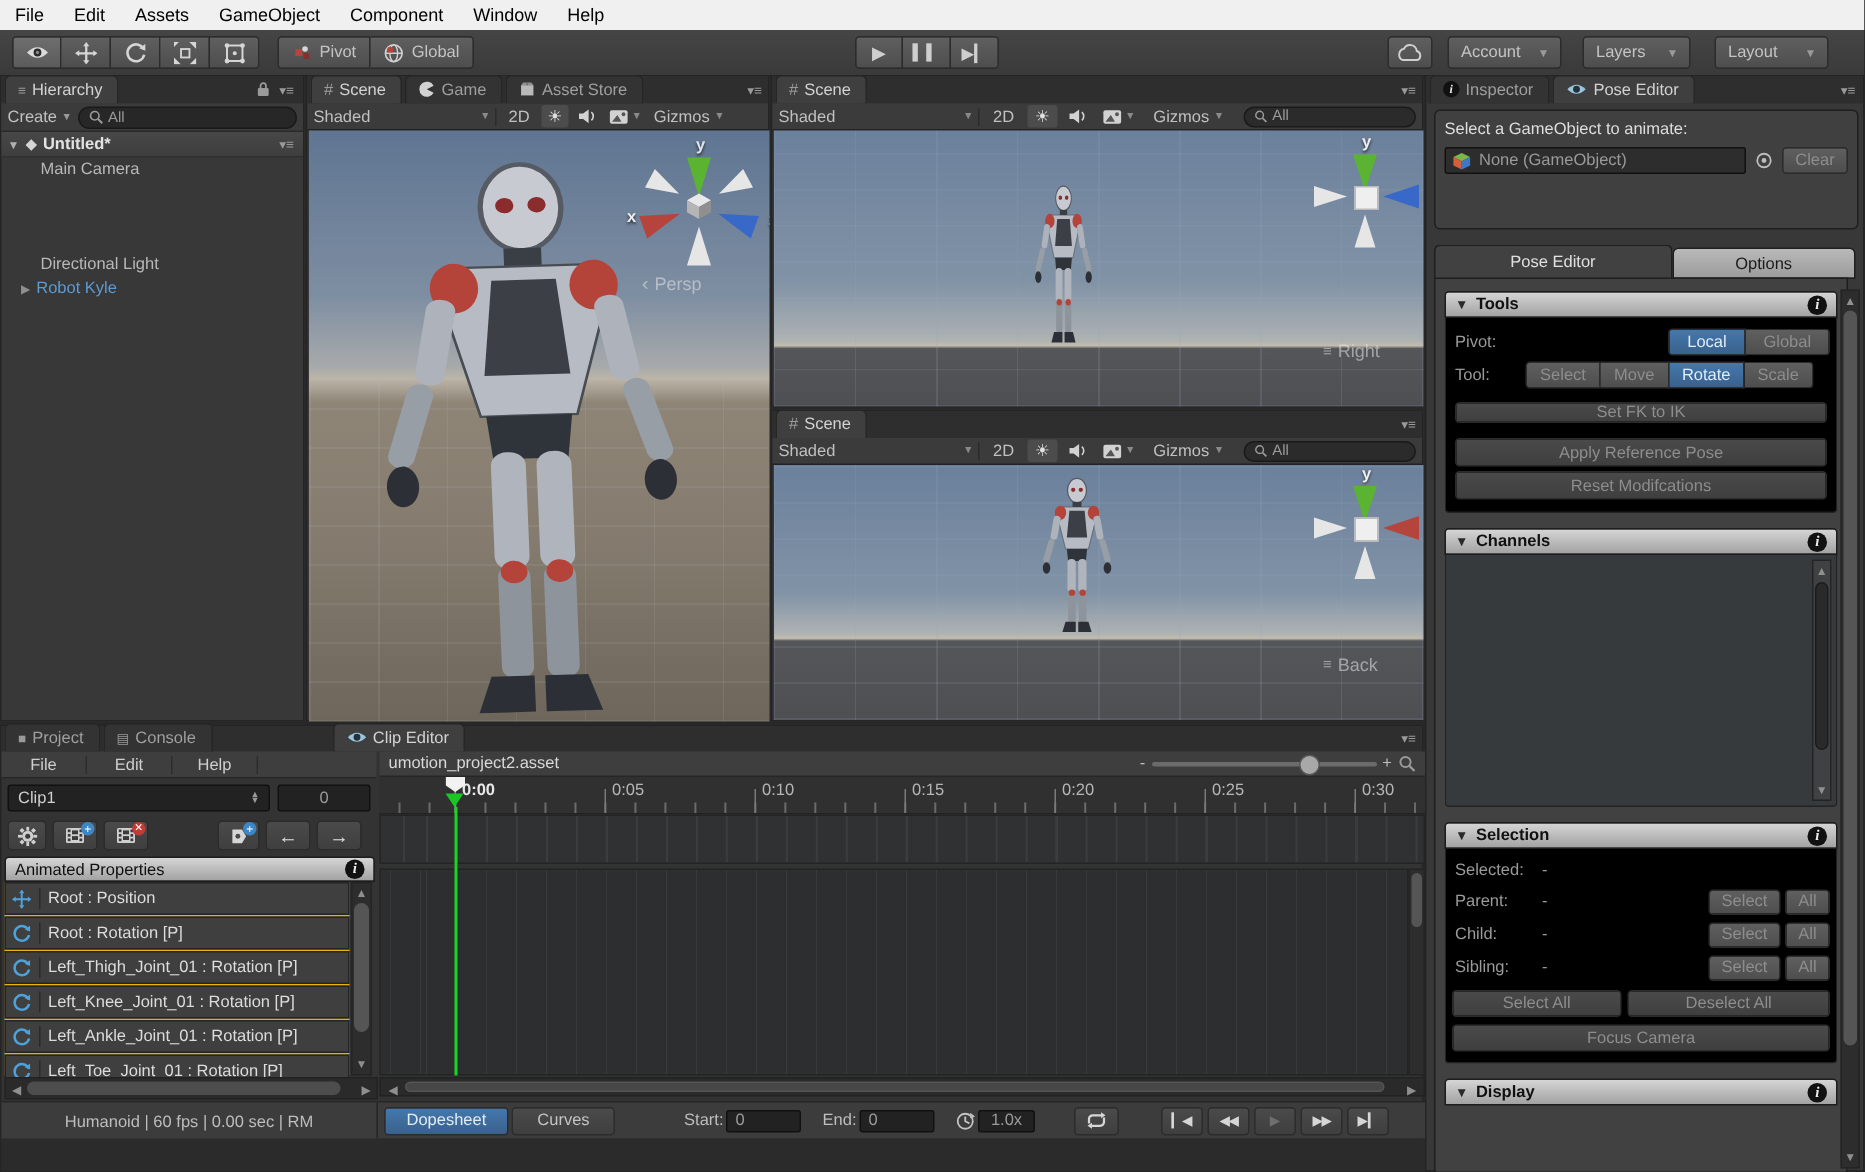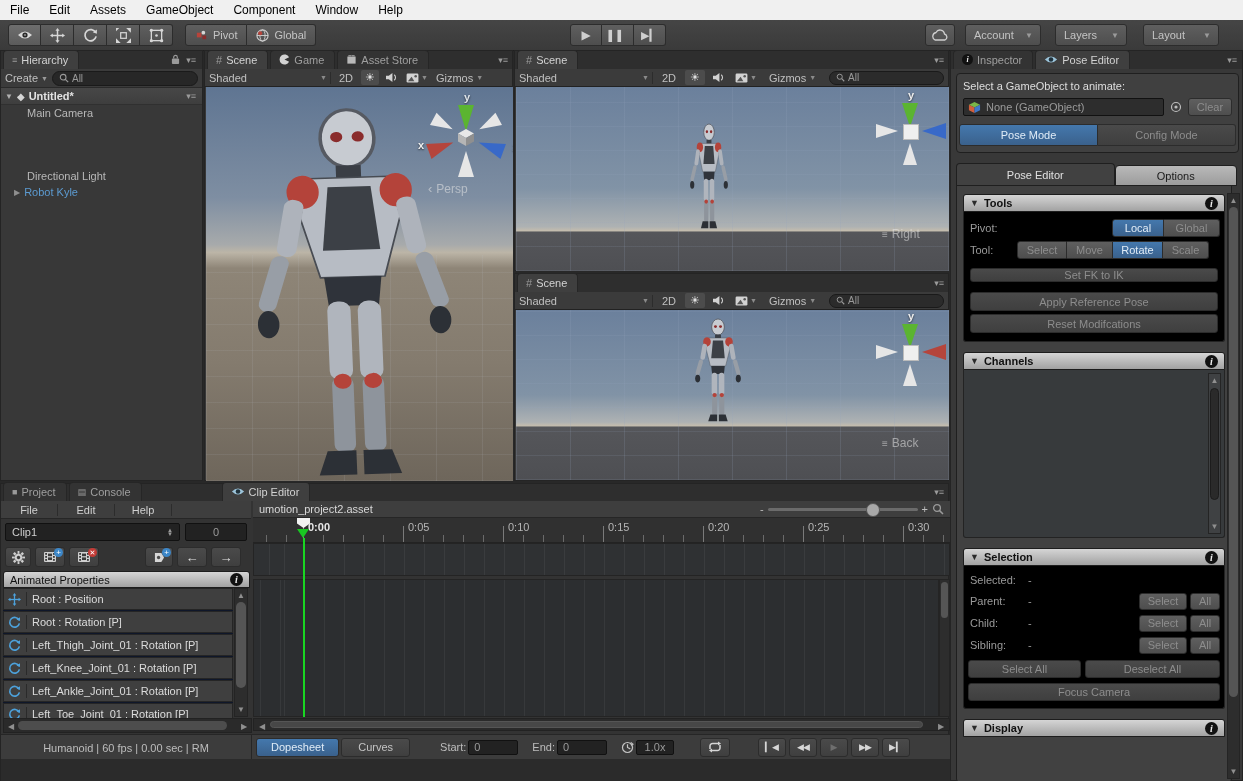--- a/index.html
+++ b/index.html
@@ -603,21 +603,21 @@
           <span style="position:absolute;right:1px;top:0;width:9px;height:9px;border-radius:50%;background:#3d87c8;color:#fff;font-size:8px;line-height:9px;text-align:center;">+</span>
         </div>
       <div class="btn darkbtn" style="width:30px;height:20px;color:#e0e0e0;font-size:13px;font-weight:bold;">←</div>
       <div class="btn darkbtn" style="width:30px;height:20px;color:#e0e0e0;font-size:13px;font-weight:bold;">→</div>
     </div>
     <div class="hdr p" style="left:2px;top:87px;width:247px;height:17px;font-weight:normal;">
       <span>Animated Properties</span>
       <span class="info">i</span>
     </div>
 
-    <div class="p" style="left:2px;top:104px;width:230px;height:129px;background:#0f172a;">
+    <div class="p" style="left:2px;top:104px;width:230px;height:129px;background:#eab308;">
       <div class="row" style="height:20px;background:#3f3f3f;border:1px solid #252525;margin-bottom:1px;gap:5px;padding:0 4px;">
         <svg width="13" height="13">
             <use href="#ic-move-blue"></use>
           </svg>
           <span style="width:1px;height:14px;background:#2a2a2a;"></span>
         <span style="color:#dcdcdc;">Root : Position</span>
       </div>
       <div class="row" style="height:20px;background:#3f3f3f;border:1px solid #252525;margin-bottom:1px;gap:5px;padding:0 4px;">
         <svg width="13" height="13">
             <use href="#ic-rotate-blue"></use>
@@ -720,21 +720,21 @@
       <span class="arr" style="right:3px;width:10px;top:3px;">▶</span>
     </div>
 
     <div class="p row" style="left:250px;top:250px;width:699px;height:25px;background:#3c3c3c;border-top:1px solid #262626;border-left:1px solid #262626;gap:2px;box-sizing:border-box;">
       <div class="btn sel" style="height:19px;padding:0 14px;margin-left:4px;border-radius:3px;">
         <span>Dopesheet</span>
       </div>
       <div class="btn darkbtn" style="height:19px;padding:0 16px;">
         <span>Curves</span>
       </div>
-      <span style="margin-left:28px;color:#bdbdbd;">Start:</span>
+      <span style="margin-left:44px;color:#bdbdbd;">Start:</span>
       <div class="field" style="width:50px;height:15px;padding:0 5px;">
           <span>0</span>
         </div>
       <span style="margin-left:12px;color:#bdbdbd;">End:</span>
       <div class="field" style="width:50px;height:15px;padding:0 5px;">
           <span>0</span>
         </div>
       <svg width="13" height="13" style="margin-left:12px;">
           <use href="#ic-clock"></use>
         </svg>
@@ -779,28 +779,20 @@
           <svg width="13" height="13">
               <use href="#ic-cube"></use>
             </svg>
           <span>None (GameObject)</span>
         </div>
         <svg width="14" height="14">
             <use href="#ic-picker"></use>
           </svg>
         <div class="btn dis" style="width:44px;height:18px;">
           <span>Clear</span>
-        </div>
-      </div>
-      <div class="p row" style="left:2px;top:50px;width:277px;height:22px;">
-        <div class="btn sel" style="flex:1;height:22px;border-radius:3px 0 0 3px;">
-          <span>Pose Mode</span>
-        </div>
-        <div class="btn dis darkbtn" style="flex:1;height:22px;border-radius:0 3px 3px 0;border-left:none;">
-          <span>Config Mode</span>
         </div>
       </div>
     </div>
 
     <div class="p row" style="left:5px;top:112px;width:281px;height:22px;">
       <div style="flex:1.3;height:22px;background:#414141;border:1px solid #1f1f1f;border-bottom:none;border-radius:4px 4px 0 0;display:flex;align-items:center;justify-content:center;color:#e0e0e0;">
         <span>Pose Editor</span>
       </div>
       <div style="flex:1;height:19px;margin-top:3px;background:linear-gradient(#b9b9b9,#9c9c9c);border:1px solid #1f1f1f;border-radius:4px 4px 0 0;display:flex;align-items:center;justify-content:center;color:#1a1a1a;">
         <span>Options</span>

